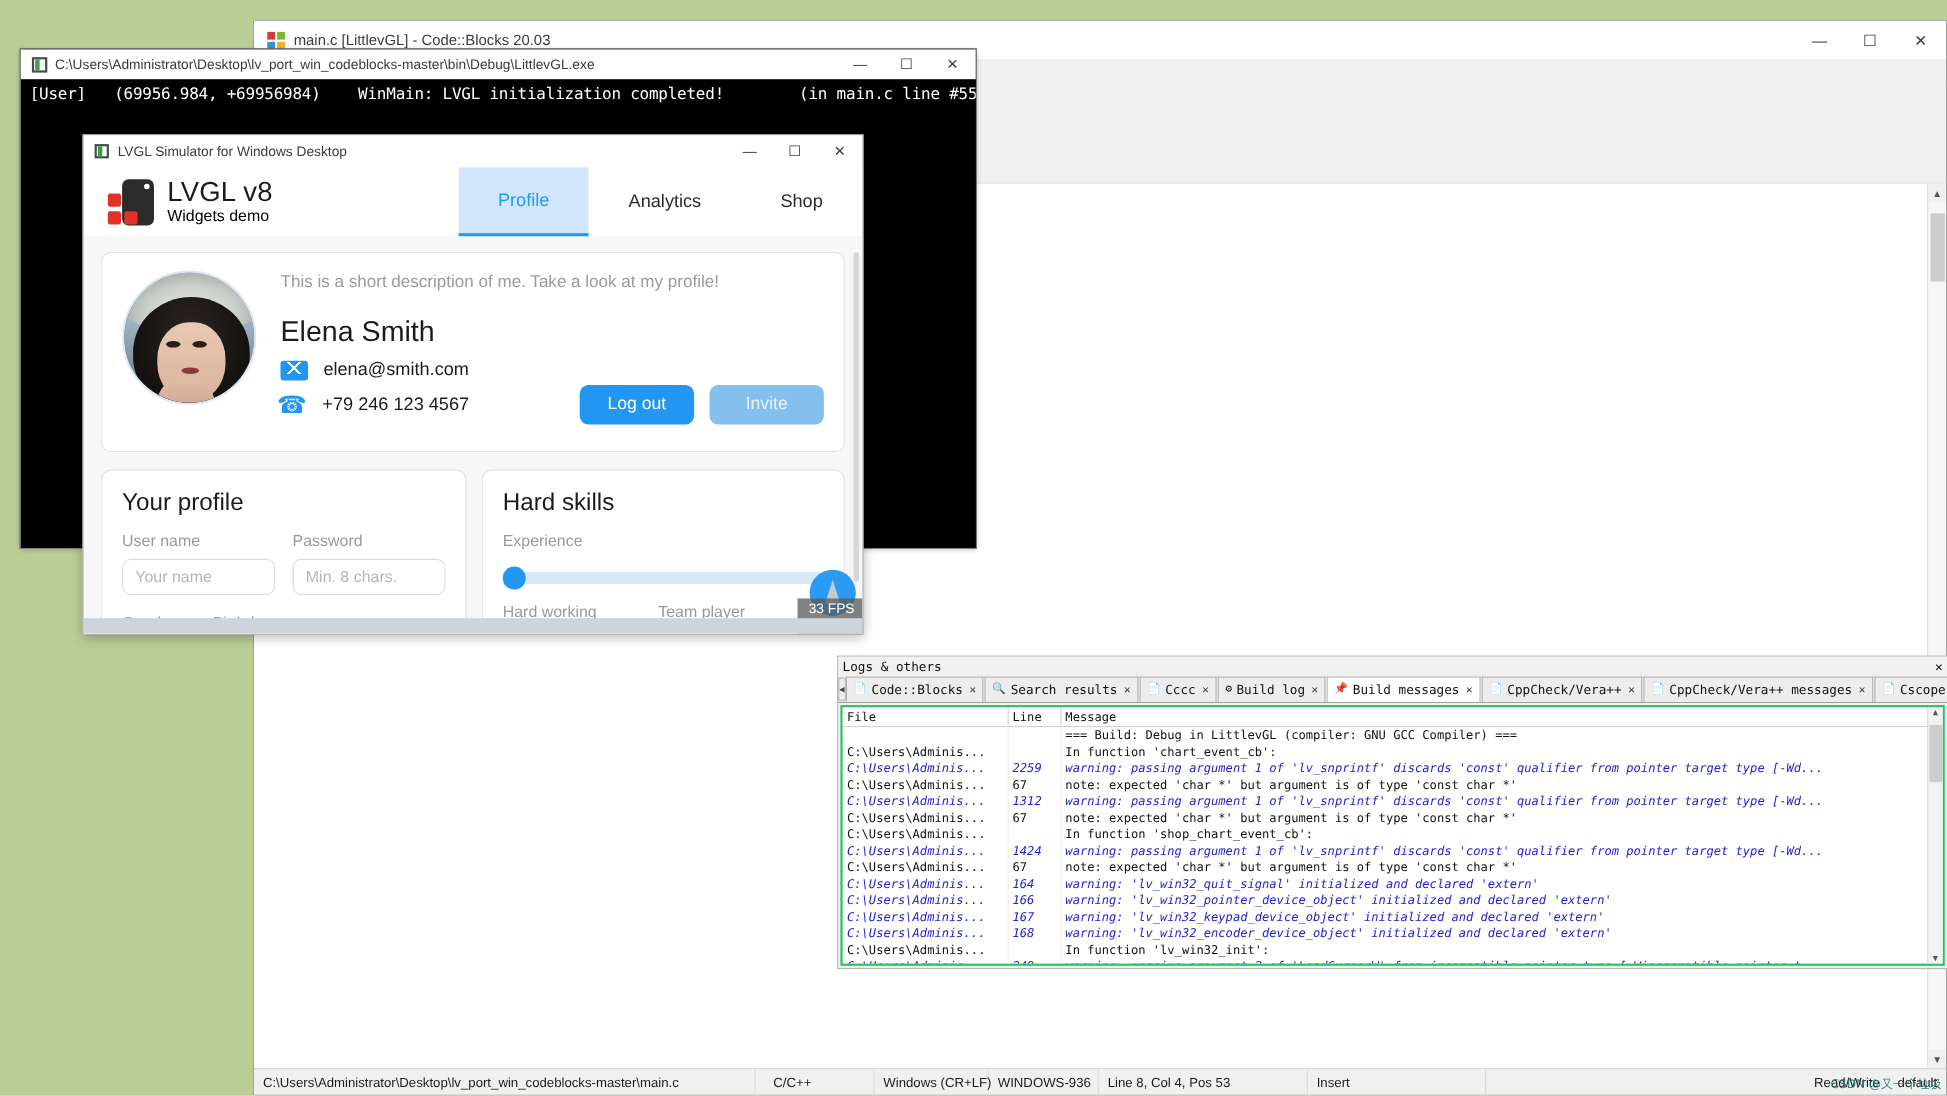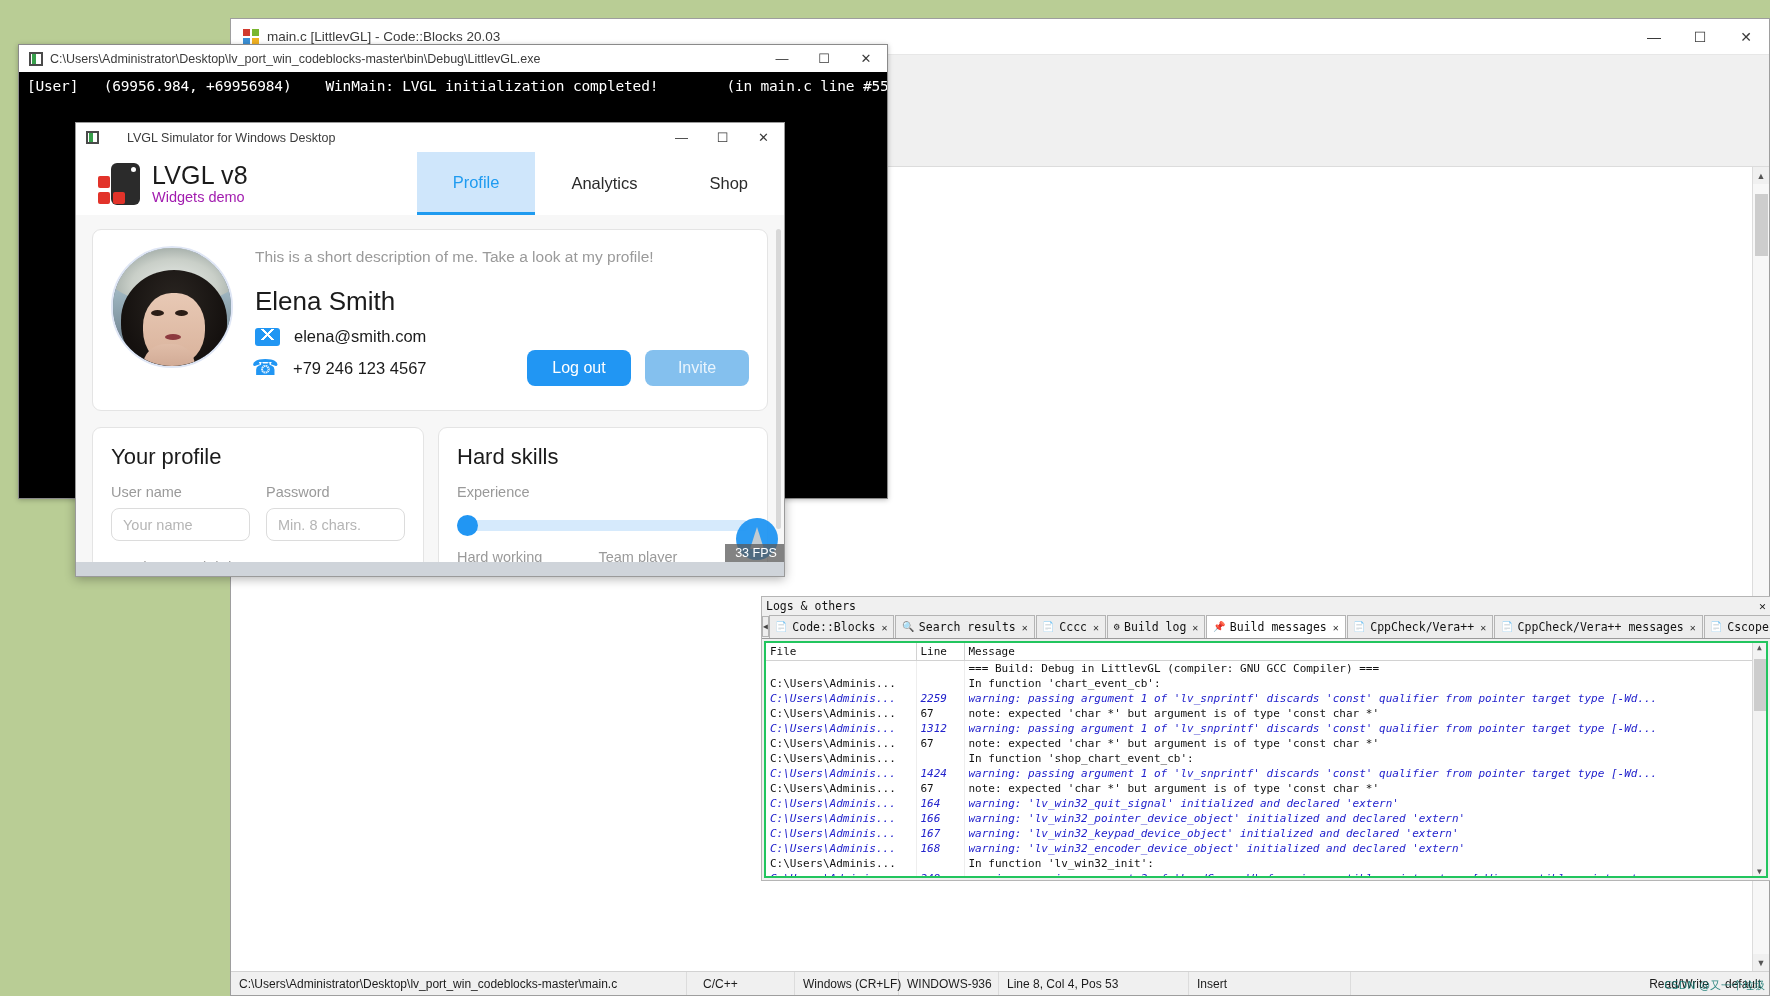--- a/index.html
+++ b/index.html
@@ -174,21 +174,21 @@
   }
 
   
   #lvgl-window {
     position:absolute; left:75px; top:122px; width:710px; height:455px;
     background:#fff; border:1px solid #9a9a9a; box-shadow:0 2px 10px rgba(0,0,0,.3);
     display:flex; flex-direction:column; overflow:hidden;
   }
   #lvgl-title {
     height:29px; background:#ffffff; display:flex; align-items:center; padding-left:10px;
-    font-size:12.5px; color:#3b3b3b; position:relative; flex:0 0 auto;gap:20px;
+    font-size:12.5px; color:#3b3b3b; position:relative; flex:0 0 auto;
   }
   #lvgl-title .lico {
     width:13px; height:13px; margin-right:8px; background:#fff; border:2px solid #4a4a4a;
     position:relative; flex:0 0 auto;
   }
   #lvgl-title .lico::after{ content:""; position:absolute; left:1px; top:0; width:4px; height:9px; background:#37a04b; }
   #lvgl-btns { position:absolute; right:0; top:0; height:29px; display:flex; }
   #lvgl-btns .wb { width:41px; height:29px; display:flex; align-items:center; justify-content:center; font-size:13px; color:#3a3a3a;}
 
   #lvgl-content { flex:1; background:#f7f7f7; position:relative; overflow:hidden; display:flex; flex-direction:column; }
@@ -199,21 +199,21 @@
   #lv-logo { width:42px; height:42px; position:relative; flex:0 0 auto; }
   #lv-logo .blk { position:absolute; background:#2b2b2b; border-radius:5px; }
   #lv-logo .r1 { left:13px; top:0; width:29px; height:42px; border-radius:6px; }
   #lv-logo .dot{ position:absolute; right:4px; top:4px; width:5px; height:5px; border-radius:50%; background:#fff; }
   #lv-logo .red { position:absolute; background:#e2332a; border-radius:2px; }
   #lv-logo .red.a { left:0;  top:13px; width:12px; height:12px; }
   #lv-logo .red.b { left:0;  top:29px; width:12px; height:12px; }
   #lv-logo .red.c { left:15px;top:29px; width:12px; height:12px; }
   #lv-brandtxt { display:flex; flex-direction:column; justify-content:center; line-height:1.05; }
   #lv-brandtxt .t1 { font-size:25px; color:#1b1b1b; font-weight:400; letter-spacing:.2px; }
-  #lv-brandtxt .t2 { font-size:14.5px; color:#a21caf; margin-top:2px; }
+  #lv-brandtxt .t2 { font-size:14.5px; color:#000000; margin-top:2px; }
 
   #lv-tabs { display:flex; align-items:stretch; }
   .lv-tab {
     padding:0 36px; display:flex; align-items:center; justify-content:center;
     font-size:16.5px; color:#2b2b2b;
   }
   .lv-tab.active { color:#1f9bf0; background:#cfe6fb; border-bottom:3px solid #1f9bf0; }
 
   #lv-scrollarea { flex:1; position:relative; overflow:hidden; background:#f7f7f7; padding:14px 16px 0 16px; }
 

